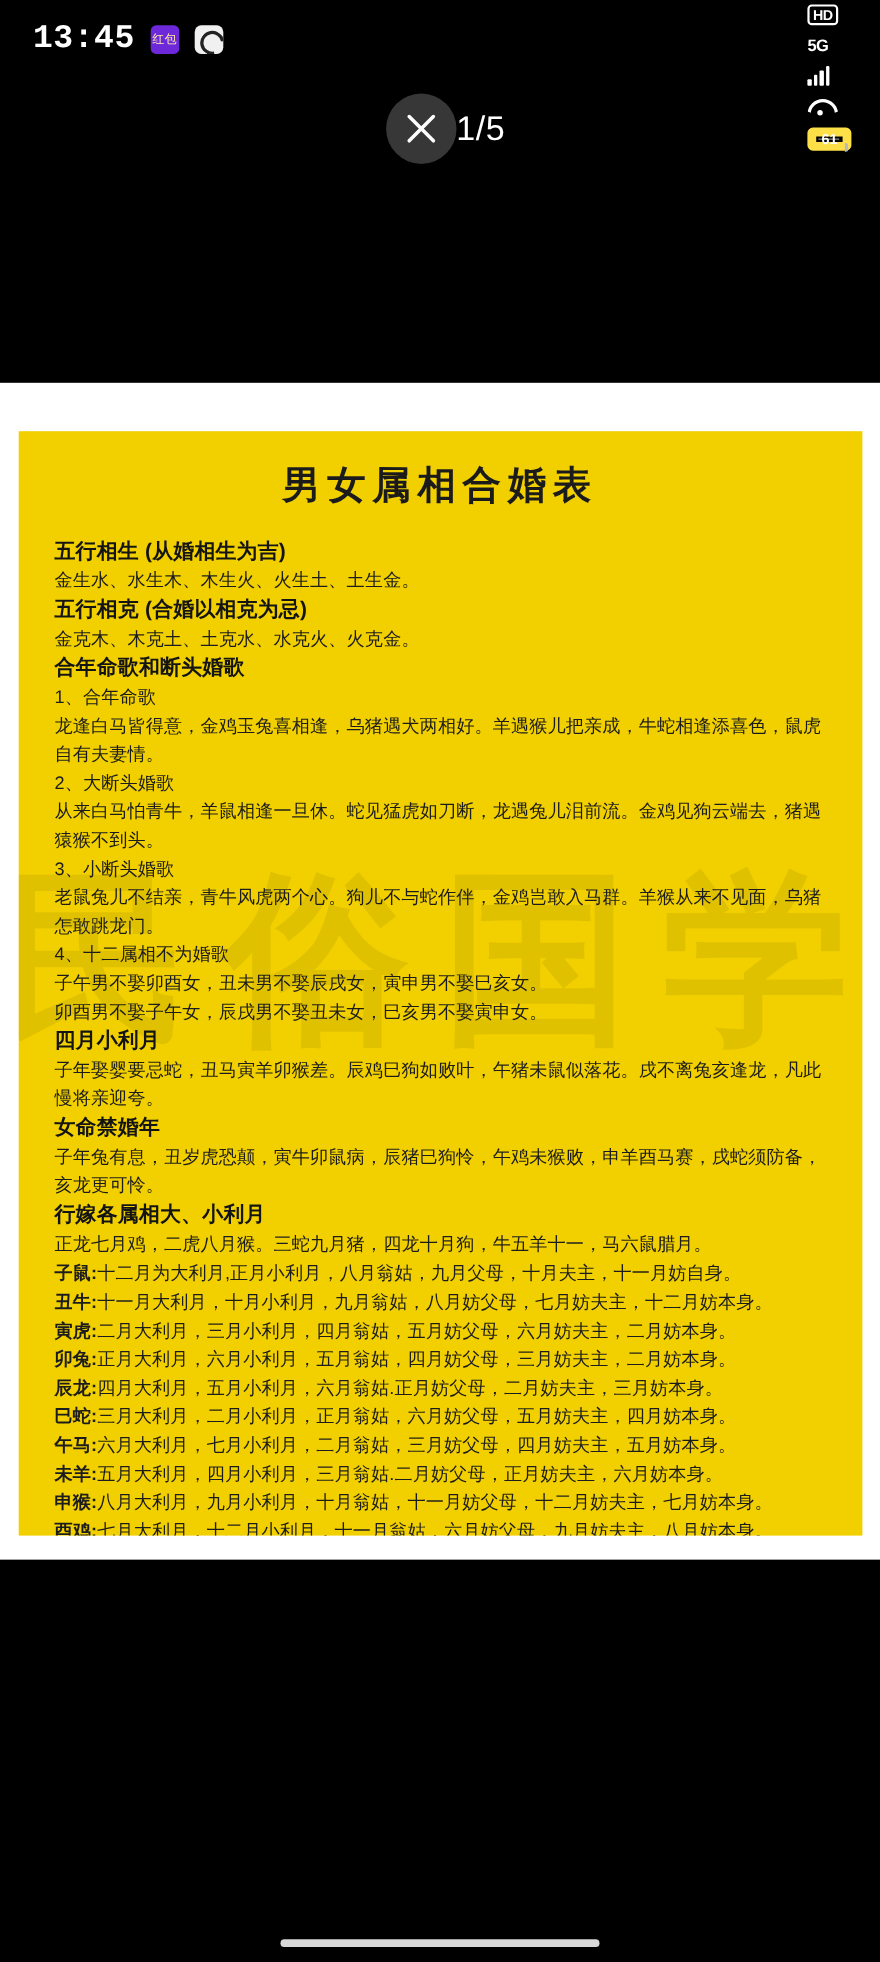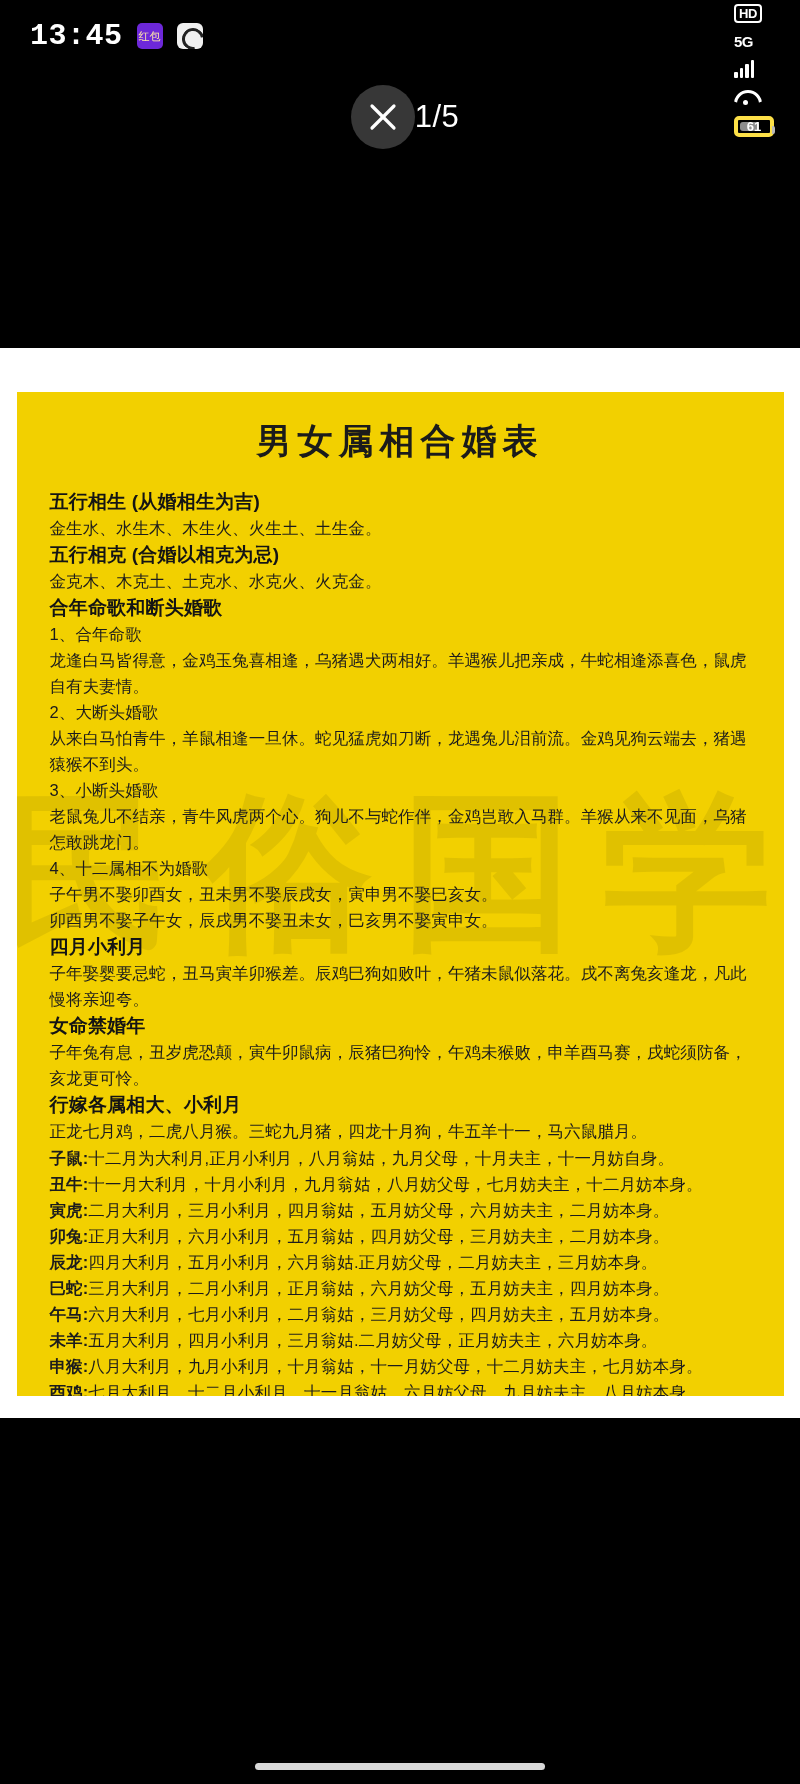--- a/index.html
+++ b/index.html
@@ -146,21 +146,21 @@
   .wifi-icon::after {
     content: "";
     position: absolute;
     left: 8.5px; top: 12px;
     width: 5px; height: 5px;
     background: #fff;
     border-radius: 50%;
   }
   .battery {
     width: 40px; height: 21px;
-    border: 4px solid #fde047;
+    border: 8px solid #fde047;
     border-radius: 5px;
     position: relative;
     display: flex;
     align-items: center;
     justify-content: center;
   }
   .battery::after {
     content: "";
     position: absolute;
     right: -5px; top: 6px;

